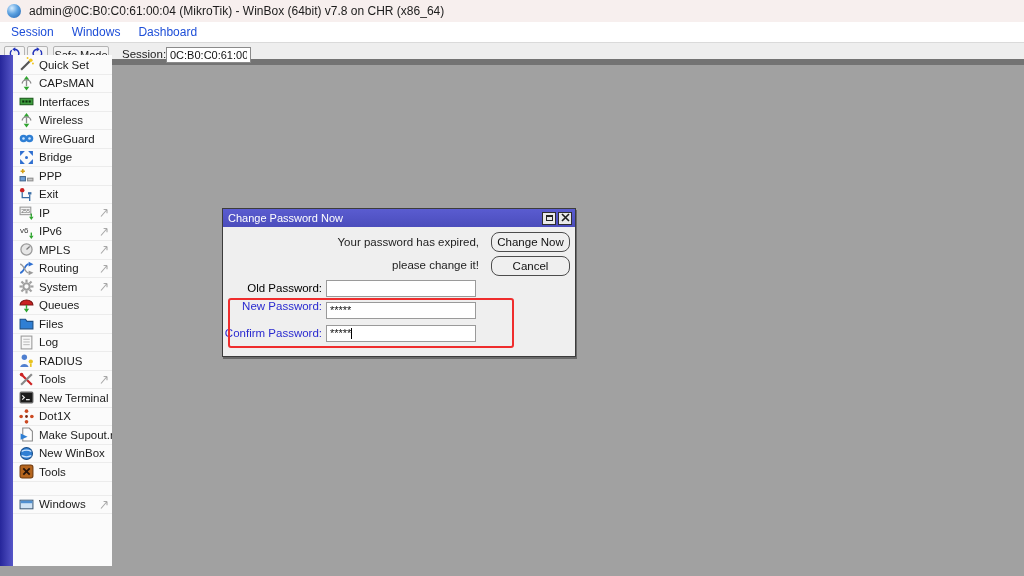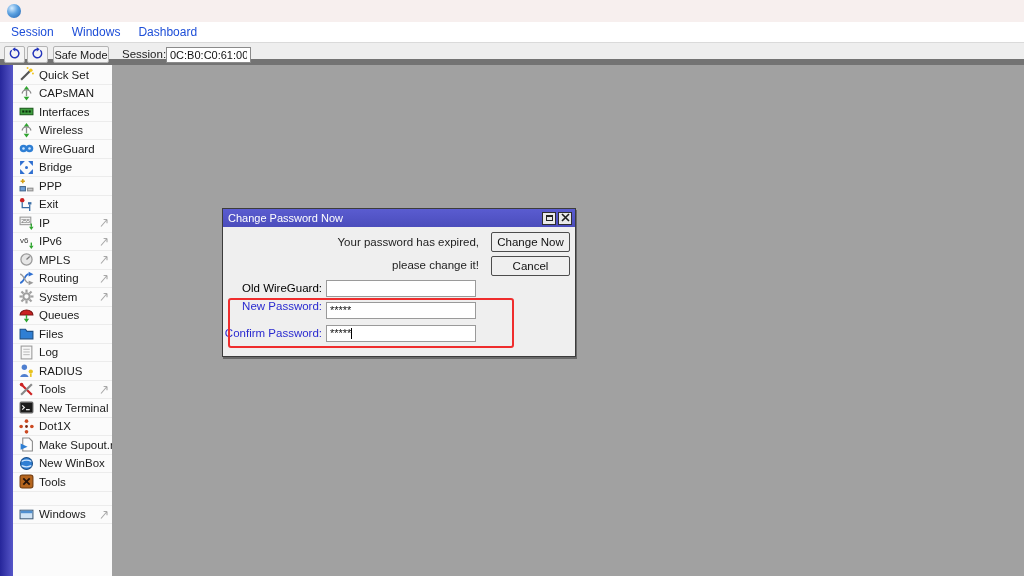--- a/index.html
+++ b/index.html
@@ -16,57 +16,58 @@
 
   .toolbar { position:absolute; left:0; top:42px; width:1024px; height:23px; background:#eeeeee; border-top:1px solid #dadada; border-bottom:6px solid #737373; }
   .tb-btn { position:absolute; top:3px; height:17px; background:#f4f4f4; border:1px solid #b4b4b4; border-radius:2px; display:flex; align-items:center; justify-content:center; font-size:11px; color:#1a1a1a; }
   .tb-undo { left:4px;  width:21px; }
   .tb-redo { left:27px; width:21px; }
   .tb-safemode { left:53px; width:56px; }
   .tb-session-label { position:absolute; left:122px; top:5px; font-size:11.5px; color:#222; }
   .tb-session-field { position:absolute; left:166px; top:4px; width:85px; height:16px; background:#fff; border:1px solid #8a8a8a; font-family:"Liberation Sans",sans-serif; font-size:11px; padding:0 3px; color:#111; }
 
   
-  .sidebar { position:absolute; left:0; top:65px; width:112px; height:511px; background:#fbfbfb; }
+  .sidebar { position:absolute; left:0; top:55px; width:112px; height:511px; background:#fbfbfb; }
   .side-strip { position:absolute; left:0; top:0; width:13px; height:511px; background:linear-gradient(to right,#26269a,#5656c8); }
   .side-menu { position:absolute; left:13px; top:1px; width:99px; }
   .side-item { height:18.5px; display:flex; align-items:center; padding-left:5px; border-bottom:1px solid #ececec; background:#fbfbfb; cursor:default; }
   .side-item .icon { width:16px; height:15px; display:flex; align-items:center; justify-content:center; flex:0 0 auto; }
   .side-label { margin-left:5px; font-size:11.5px; color:#1b1b1b; white-space:nowrap; }
   .side-chevron { margin-left:auto; margin-right:3px; display:flex; align-items:center; }
   .side-spacer { height:14px; border-bottom:1px solid #ececec; background:#fbfbfb; }
 
   
   .content { position:absolute; left:112px; top:65px; width:912px; height:511px; background:#a1a1a1; }
 
   
   .dialog { position:absolute; left:222px; top:208px; width:354px; height:149px; background:#efefef; border:1px solid #3c3c3c; box-shadow:1px 2px 0 rgba(60,60,60,0.55); }
   .dlg-titlebar { position:absolute; left:0; top:0; width:100%; height:18px; background:linear-gradient(#5a5cd0,#4b4dbc); display:flex; align-items:center; padding:0 3px 0 5px; }
   .dlg-title { color:#fff; font-size:11px; flex:1 1 auto; }
   .dlg-btn { width:14px; height:13px; background:#e9e9e9; border:1px solid #2e2e2e; display:flex; align-items:center; justify-content:center; margin-left:2px; }
   .dlg-max-glyph { width:7px; height:6px; border:1px solid #222; border-top-width:2px; }
   .dlg-msg { position:absolute; left:18px; width:238px; text-align:right; font-size:11.5px; color:#1d1d1d; }
   .dlg-msg1 { top:27px; }
   .dlg-msg2 { top:50px; }
-  .dlg-action { position:absolute; left:268px; width:79px; height:20px; background:#efefef; border:1px solid #4d4d4d; border-radius:2px; font-family:"Liberation Sans",sans-serif; font-size:11.5px; color:#111; display:flex; align-items:center; justify-content:center; cursor:default; }
+  .dlg-action { position:absolute; left:268px; width:79px; height:20px; background:#efefef; border:1px solid #4d4d4d; border-radius:8px; font-family:"Liberation Sans",sans-serif; font-size:11.5px; color:#111; display:flex; align-items:center; justify-content:center; cursor:default; }
   .dlg-change { top:23px; }
   .dlg-cancel { top:47px; }
   .dlg-row-label { position:absolute; left:0; width:99px; text-align:right; font-size:11.5px; line-height:17px; color:#000; }
   .dlg-row-label.modified { color:#2b2bd0; }
   .lbl-old { top:71px; } .lbl-new { top:89px; } .lbl-confirm { top:116px; }
   .dlg-field { position:absolute; left:103px; width:150px; height:17px; background:#fff; border:1px solid #9a9a9a; font-size:11px; color:#111; padding:1px 3px 0 3px; white-space:nowrap; overflow:hidden; }
   .fld-old { top:71px; } .fld-new { top:93px; } .fld-confirm { top:116px; }
   .caret { display:inline-block; width:1px; height:11px; background:#000; vertical-align:-2px; }
   .annotation-rect { position:absolute; left:5px; top:89px; width:286px; height:50px; border:2px solid #ef2d2d; border-radius:3px; pointer-events:none; }
 </style>
 </head>
 <body>
 
 <div class="titlebar">
   <span class="app-globe"></span>
+  <span class="titlebar-text">admin@0C:B0:C0:61:00:04 (MikroTik) - WinBox (64bit) v7.8 on CHR (x86_64)</span>
 </div>
 
 <div class="menubar">
   <span class="menu-item">Session</span>
   <span class="menu-item">Windows</span>
   <span class="menu-item">Dashboard</span>
 </div>
 
 <div class="toolbar">
   <div class="tb-btn tb-undo">
@@ -404,21 +405,21 @@
           </svg></span>
     </span>
   </div>
 
   <div class="dlg-msg dlg-msg2">please change it!</div>
   <div class="dlg-msg dlg-msg1">Your password has expired,</div>
 
   <button class="dlg-action dlg-change">Change Now</button>
   <button class="dlg-action dlg-cancel">Cancel</button>
 
-  <div class="dlg-row-label lbl-old">Old WireGuard:</div>
+  <div class="dlg-row-label lbl-old">Old Password:</div>
   <div class="dlg-field fld-old"><span></span></div>
 
   <div class="dlg-row-label modified lbl-new">New Password:</div>
   <div class="dlg-field fld-new"><span>*****</span></div>
 
   <div class="dlg-row-label modified lbl-confirm">Confirm Password:</div>
   <div class="dlg-field fld-confirm"><span>*****</span><span class="caret"></span></div>
 
   <div class="annotation-rect"></div>
 </div>

